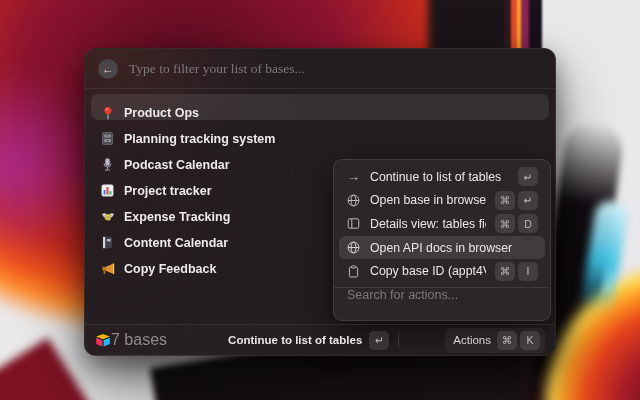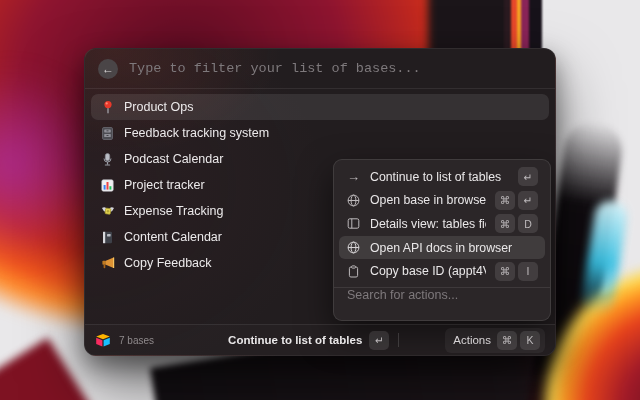--- a/index.html
+++ b/index.html
@@ -45,26 +45,26 @@
     border:1px solid rgba(255,255,255,0.07);
     box-shadow:0 30px 60px rgba(0,0,0,0.5), 0 10px 25px rgba(0,0,0,0.4);
     color:#eceaeb; }
 
   .search-bar { height:40px; display:flex; align-items:center; padding:0 13px;
     border-bottom:1px solid rgba(255,255,255,0.08); }
   .back-btn { width:20px; height:20px; border-radius:50%; background:#4a4547; border:none;
     color:#d9d6d7; font-size:12px; line-height:20px; text-align:center; flex:0 0 auto;
     display:flex; align-items:center; justify-content:center; cursor:pointer; }
   .search-input { flex:1; margin-left:11px; background:transparent; border:none; outline:none;
-    color:#eceaeb; font-size:13.5px; font-family:Liberation Mono, monospace; }
+    color:#eceaeb; font-size:13.5px; font-family:Liberation Serif, serif; }
   .search-input::placeholder { color:#7e797c; }
 
   .list { padding:5px 6px; }
-  .row { height:26px; display:flex; align-items:center; gap:9px; padding:0 9px; border-radius:7px;
-    font-size:12.5px; font-weight:400; color:#eceaeb; cursor:pointer; }
+  .row { height:26px; display:flex; align-items:flex-end; gap:9px; padding:0 9px; border-radius:7px;
+    font-size:12.5px; font-weight:700; color:#eceaeb; cursor:pointer; }
   .row.selected { background:rgba(255,255,255,0.09); }
   .emoji-ic { width:15px; height:15px; flex:0 0 auto; display:flex; align-items:center; justify-content:center; }
 
   
   #actions-panel { position:absolute; left:248px; top:110px; width:218px; height:162px;
     background:rgba(44,39,41,0.98); border:1px solid rgba(255,255,255,0.1); border-radius:9px;
     box-shadow:0 14px 34px rgba(0,0,0,0.55); padding:5px; display:flex; flex-direction:column; }
   .action-row { height:26px; display:flex; align-items:center; gap:9px; padding:0 7px; border-radius:6px;
     font-size:12.3px; font-weight:500; color:#e9e7e8; cursor:pointer; }
   .action-row.selected { background:rgba(255,255,255,0.1); }
@@ -76,21 +76,21 @@
     color:#bdb9bb; font-size:10.5px; display:flex; align-items:center; justify-content:center; }
   .panel-divider { height:1px; background:rgba(255,255,255,0.09); margin:4px -5px 0; }
   .actions-search { height:30px; display:flex; align-items:flex-start; padding:0 8px; }
   .actions-search input { width:100%; background:transparent; border:none; outline:none;
     color:#eceaeb; font-size:12.5px; font-family:inherit; }
   .actions-search input::placeholder { color:#7e797c; }
 
   
   #status-bar { position:absolute; left:0; right:0; bottom:0; height:31px; border-top:1px solid rgba(255,255,255,0.08);
     display:flex; align-items:center; padding:0 10px; border-radius:0 0 12px 12px; background:rgba(255,255,255,0.015); }
-  .count { margin-left:8px; font-size:10px; color:#8f8a8c; }
+  .count { font-size:16px; color:#8f8a8c; }
   .sb-right { margin-left:auto; display:flex; align-items:center; }
   .primary-action { display:flex; align-items:center; gap:7px; cursor:pointer; }
   .primary-label { font-size:11.5px; font-weight:600; color:#e9e7e8; }
   .sb-divider { width:1px; height:14px; background:rgba(255,255,255,0.14); margin:0 9px; }
   .actions-btn { display:flex; align-items:center; gap:6px; padding:3px 5px 3px 8px; border-radius:6px;
     background:rgba(255,255,255,0.05); border:none; cursor:pointer; font-family:inherit;margin-left:37px; }
   .actions-btn-label { font-size:11.5px; color:#d6d3d5; }
 
   svg { display:block; }
 </style>
@@ -135,21 +135,21 @@
     <div class="row">
       <span class="emoji-ic">
         <svg width="13" height="13" viewBox="0 0 13 13">
             <rect x="1.5" y="0.5" width="10" height="12" rx="1.4" fill="#4c4c52" stroke="#6b6b72" stroke-width="0.8"></rect>
             <rect x="3.2" y="2.4" width="6.6" height="3" rx="0.6" fill="#8f8f97"></rect>
             <rect x="3.2" y="7" width="6.6" height="3" rx="0.6" fill="#8f8f97"></rect>
             <rect x="5.5" y="3.4" width="2" height="0.9" fill="#3c3c42"></rect>
             <rect x="5.5" y="8" width="2" height="0.9" fill="#3c3c42"></rect>
           </svg>
       </span>
-      <span>Feedback tracking system</span>
+      <span>Planning tracking system</span>
     </div>
 
     <div class="row">
       <span class="emoji-ic">
         <svg width="13" height="13" viewBox="0 0 13 13">
             <rect x="4.3" y="0.5" width="4.4" height="7.2" rx="2.2" fill="#b9bcc4" stroke="#8a8d96" stroke-width="0.7"></rect>
             <path d="M3 5.5 a3.5 3.5 0 0 0 7 0" fill="none" stroke="#9a9da6" stroke-width="1"></path>
             <rect x="5.9" y="9" width="1.2" height="2.6" fill="#9a9da6"></rect>
             <rect x="3.8" y="11.6" width="5.4" height="1" rx="0.5" fill="#9a9da6"></rect>
           </svg>

